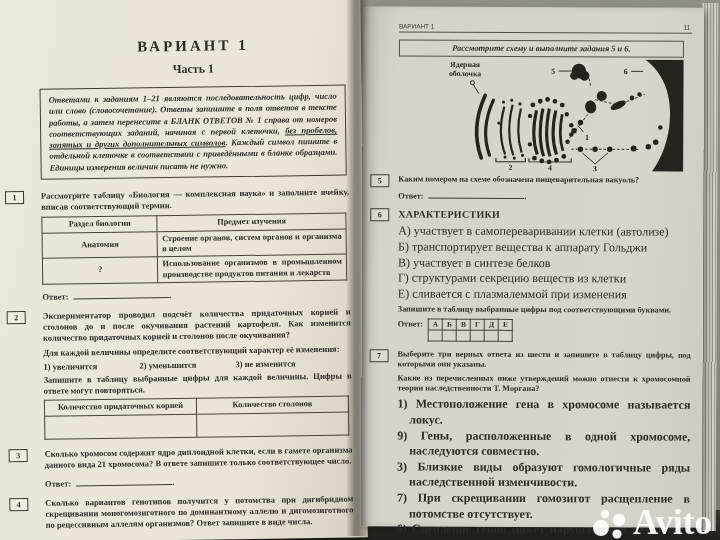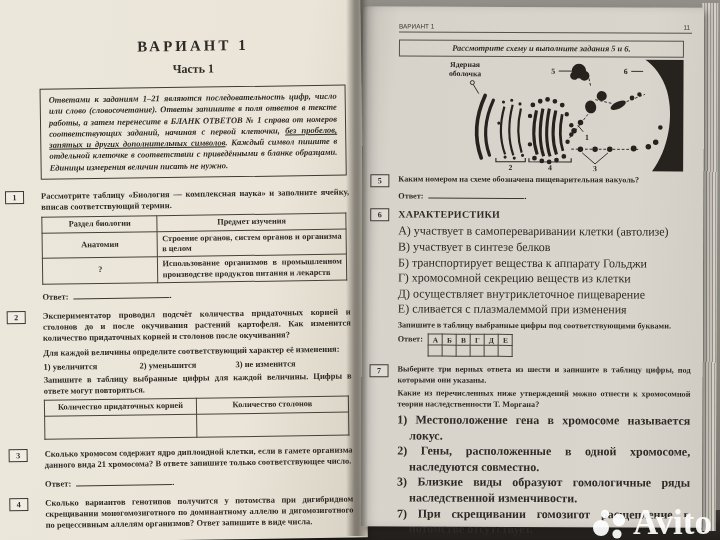--- a/index.html
+++ b/index.html
@@ -262,24 +262,23 @@
       <div class="rqtext">Каким номером на схеме обозначена пищеварительная вакуоль?</div>
       <div class="answer" style="margin-top:5px;font-size:8.2px"><span>Ответ:</span><span class="blank"></span>.</div>
     </div>
 
     <div class="rq">
       <span class="rqnum">6</span>
       <div class="cols">
         <div class="colL">
           <div class="colhdr">ХАРАКТЕРИСТИКИ</div>
           <div class="chitem">А) участвует в самопереваривании клетки (автолизе)</div>
+          <div class="chitem">Б) транспортирует вещества к аппарату Гольджи</div>
           <div class="chitem">В) участвует в синтезе белков</div>
-          <div class="chitem">Б) транспортирует вещества к аппарату Гольджи</div>
-          <div class="chitem">Г) хромосомной секрецию веществ из клетки</div>
-          <div class="chitem">Д) осуществляет внутриклеточное пищеварение</div>
+          <div class="chitem">Г) структурами секрецию веществ из клетки</div>
           <div class="chitem">Е) сливается с плазмалеммой при изменения</div>
         </div>
       </div>
       <div class="rqtext" style="margin-top:3px">Запишите в таблицу выбранные цифры под соответствующими буквами.</div>
       <div class="ansrow">
         <span class="anslabel">Ответ:</span>
         <table class="grid">
           <tbody>
               <tr>
             <td>А</td>
@@ -300,21 +299,21 @@
         </tbody>
           </table>
       </div>
     </div>
 
     <div class="rq">
       <span class="rqnum">7</span>
       <div class="rqtext">Выберите три верных ответа из шести и запишите в таблицу цифры, под которыми они указаны.</div>
       <div class="rqtext">Какие из перечисленных ниже утверждений можно отнести к хромосомной теории наследственности Т. Моргана?</div>
       <div class="opt7">1) Местоположение гена в хромосоме называется локус.</div>
-      <div class="opt7">2) Гены, расположенные в одной хромосоме, наследуются совместно.</div>
+      <div class="opt7">9) Гены, расположенные в одной хромосоме, наследуются совместно.</div>
       <div class="opt7">3) Близкие виды образуют гомологичные ряды наследственной изменчивости.</div>
       <div class="opt7">7) При скрещивании гомозигот расщепление в потомстве отсутствует.</div>
       <div class="opt7">6) Сцепление генов может нарушаться в результате кроссинговера.</div>
       <div class="ansrow" style="margin-top:4px">
         <span class="anslabel">Ответ:</span>
         <table class="grid">
           <tbody>
               <tr>
                 <td style="height:12px"></td>
                 <td></td>

